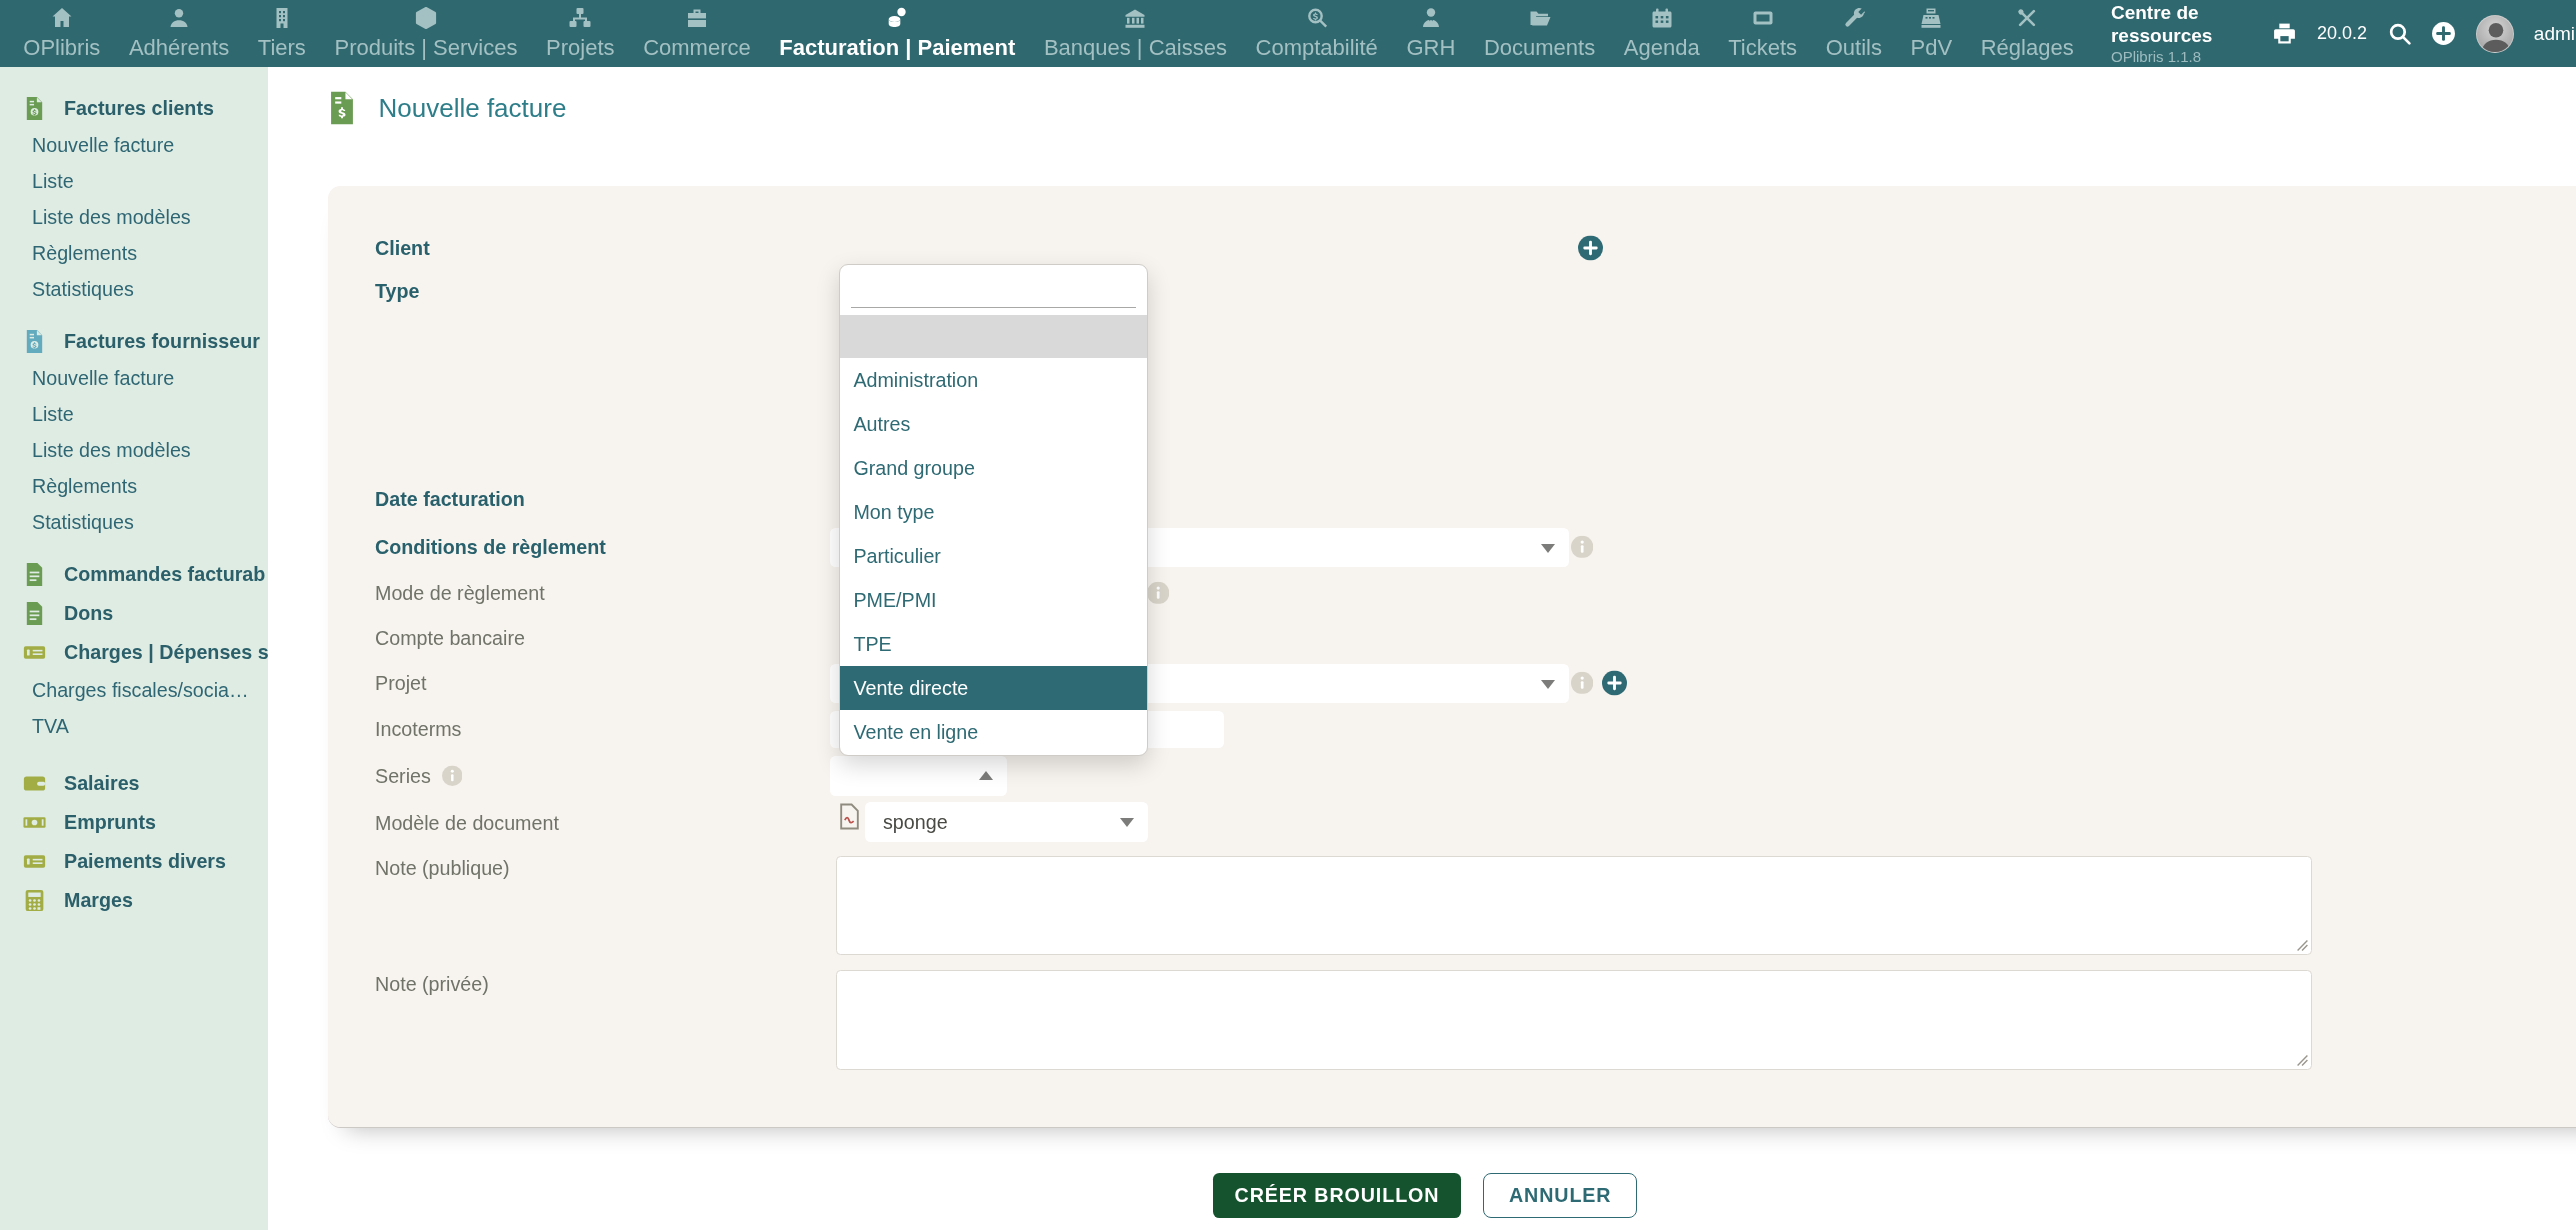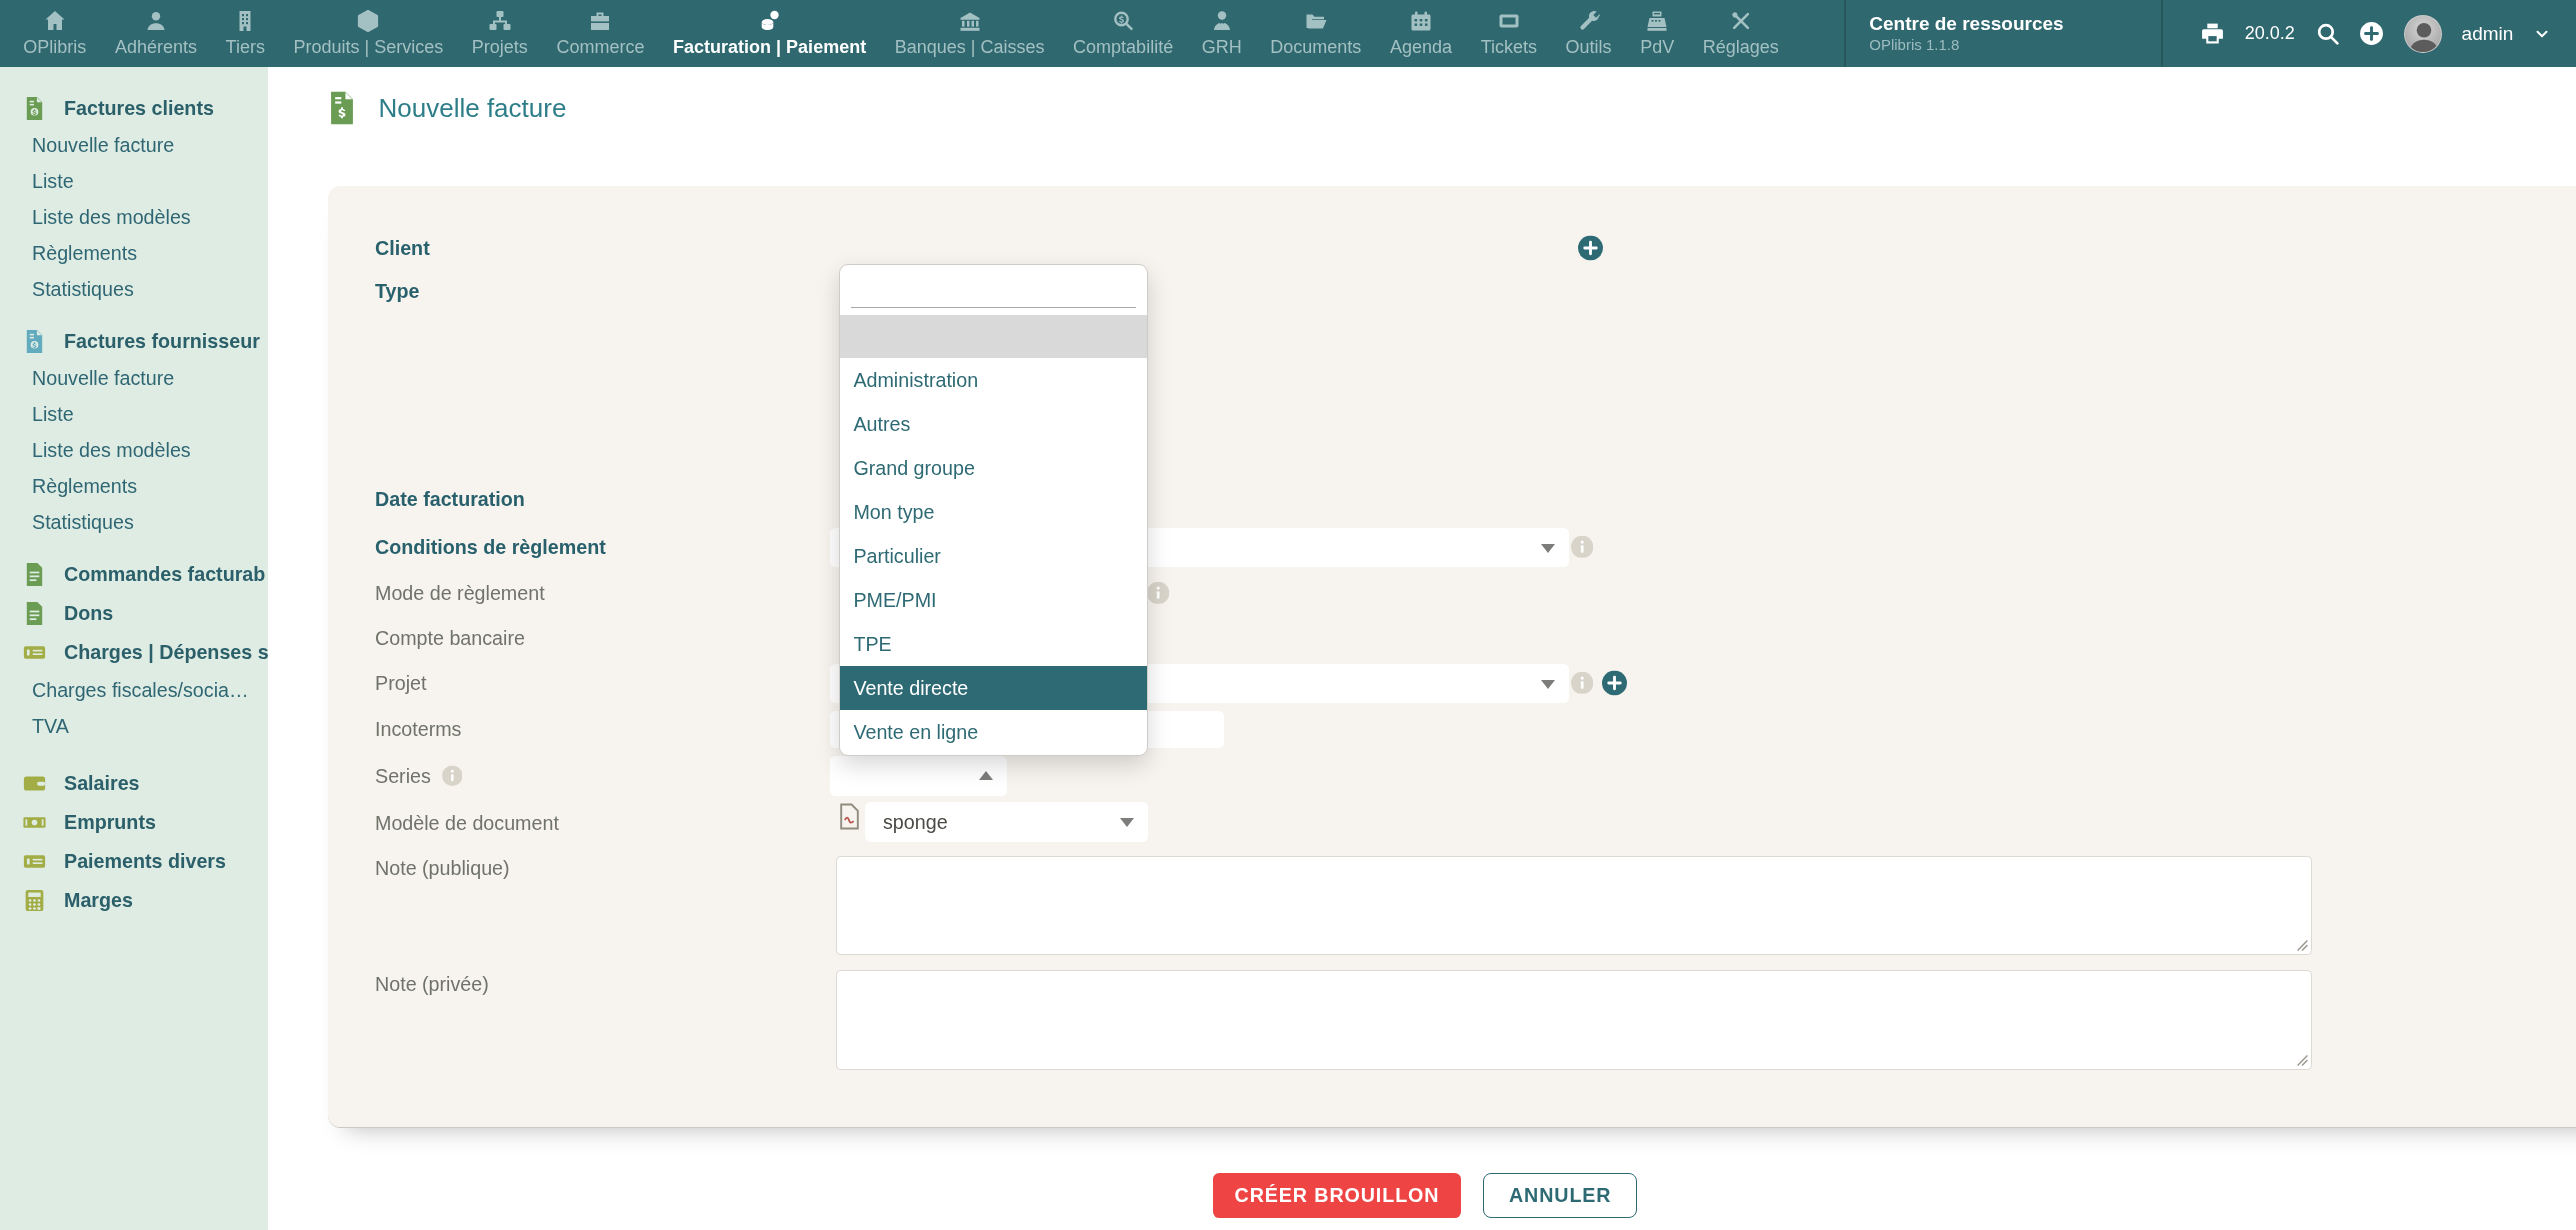--- a/index.html
+++ b/index.html
@@ -3,21 +3,21 @@
 <meta charset="utf-8">
 <style>
   * { margin:0; padding:0; box-sizing:border-box; }
   html,body { width:2576px; height:1231px; font-family:"Liberation Sans",sans-serif; background:#fff; overflow:hidden; }
   body { position:relative; }
   svg { display:block; }
 
   
   .topbar { position:absolute; left:0; top:0; width:2576px; height:67px; background:#2f686f; display:flex; align-items:stretch; }
   .nav { display:flex; align-items:stretch; padding-left:9px; }
-  .nav-item { display:flex; flex-direction:column; align-items:center; justify-content:center; gap:4.5px; padding:0 14.3px; color:#a3c0c3; font-size:18px; cursor:pointer; white-space:nowrap; }
+  .nav-item { display:flex; flex-direction:column; align-items:center; justify-content:center; gap:4.5px; padding:0 14.3px; color:#a3c0c3; font-size:22px; cursor:pointer; white-space:nowrap; }
   .nav-item .nico svg { width:24px; height:24px; fill:currentColor; }
   .nav-item.active { color:#ffffff; font-weight:700; }
   .hole { fill:#2f686f; }
   .tb-spacer { flex:1; }
   .vdiv { width:1.8px; background:rgba(0,0,0,0.16); }
   .resources { width:315px; display:flex; flex-direction:column; justify-content:center; padding:0 23px; }
   .resources .r-title { color:#fff; font-size:19px; font-weight:700; line-height:23px; }
   .resources .r-sub { color:#9cbcc0; font-size:15px; line-height:19.7px; }
   .tb-cluster { display:flex; align-items:center; gap:19.7px; padding:0 25px; color:#fff;margin-left:12px; }
   .tb-version { font-size:18px; color:#fff; }
@@ -69,21 +69,21 @@
   .panel { position:absolute; left:571px; top:197px; width:309px; height:492px; background:#fff; border:0.9px solid #cfccc7; border-radius:9px; box-shadow:0 9px 23px rgba(0,0,0,.16); padding-top:9px; z-index:9; overflow:hidden; }
   .panel-search { height:34px; margin:0 10.7px; border-bottom:1.8px solid #a8a8a6; }
   .opts { margin-top:7.2px; }
   .opt { height:44px; line-height:44px; padding-left:13.4px; font-size:19.7px; color:#2e6a74; cursor:pointer; white-space:nowrap; }
   .opt.selected { background:#d9d9d9; height:43px; }
   .opt.hl { background:#2e6a74; color:#fff; }
 
   
   .btn-row { position:absolute; left:60px; top:1106px; width:2194px; display:flex; justify-content:center; gap:21.5px; }
   .btn { height:45px; display:flex; align-items:center; border-radius:6.3px; font-size:19.7px; font-weight:700; letter-spacing:0.9px; cursor:pointer; }
-  .btn.primary { background:#ef4444; color:#fff; padding:0 22px; }
+  .btn.primary { background:#14532d; color:#fff; padding:0 22px; }
   .btn.secondary { background:#fff; border:1.8px solid #2e6a74; color:#2e6a74; padding:0 25px; border-radius:8px; }
 </style>
 </head>
 <body>
 
 <div class="topbar">
   <div class="nav">
 
     <div class="nav-item">
       <span class="nico">

